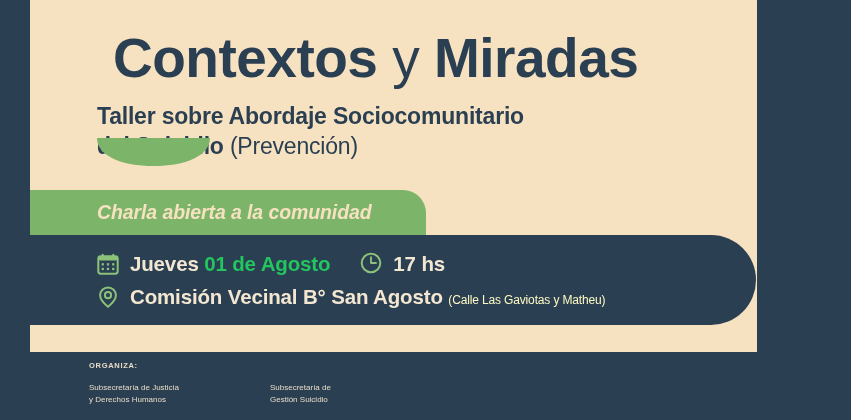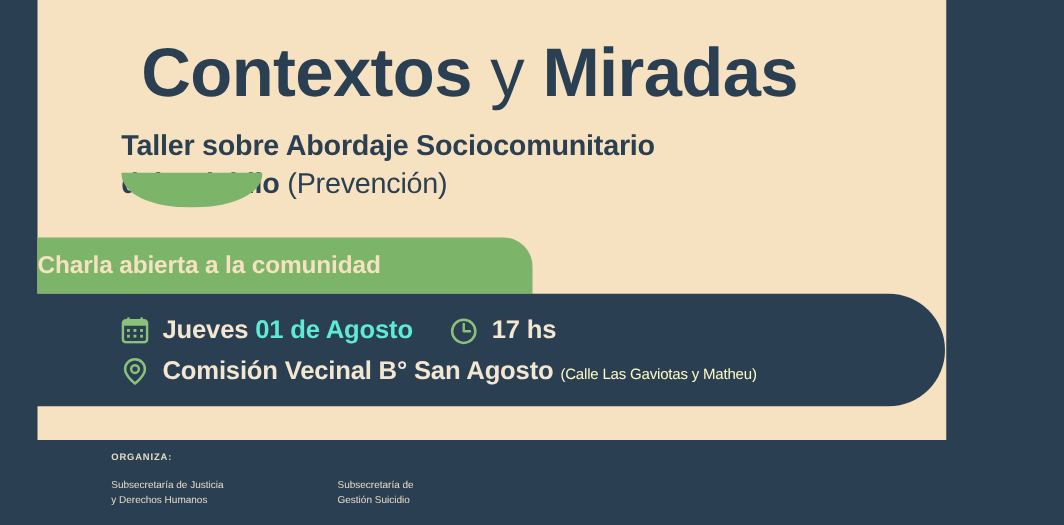--- a/index.html
+++ b/index.html
@@ -74,24 +74,26 @@
     left: 30px;
     top: 190px;
     width: 396px;
     height: 45px;
     background: #7cb469;
     border-top-right-radius: 23px;
     display: flex;
     align-items: center;
   }
   .green-banner-text {
+    margin-left: 67px;
     font-size: 19.5px;
     font-weight: 700;
     color: #f6e2c0;
     letter-spacing: -0.1px;
+    font-style: italic;
   }
 
   
   .info-pill {
     position: absolute;
     left: 0;
     top: 235px;
     width: 756px;
     height: 90px;
     background: #2b3f52;
@@ -116,29 +118,29 @@
     display: block;
   }
   .info-icon svg { display: block; }
   .info-text {
     font-size: 20.5px;
     font-weight: 700;
     color: #f3e7d2;
     letter-spacing: -0.15px;
     white-space: nowrap;
   }
-  .info-text .green { color: #5eead4; }
+  .info-text .green { color: #22c55e; }
   .info-text .small-note {
     font-size: 12px;
     font-weight: 400;
     color: #fef9c3;
   }
   .time-group {
     display: flex;
-    align-items: flex-end;
+    align-items: flex-start;
     margin-left: 30px;
   }
 
   
   .footer {
     position: absolute;
     left: 1px;
     top: 352px;
     width: 851px;
     height: 68px;

